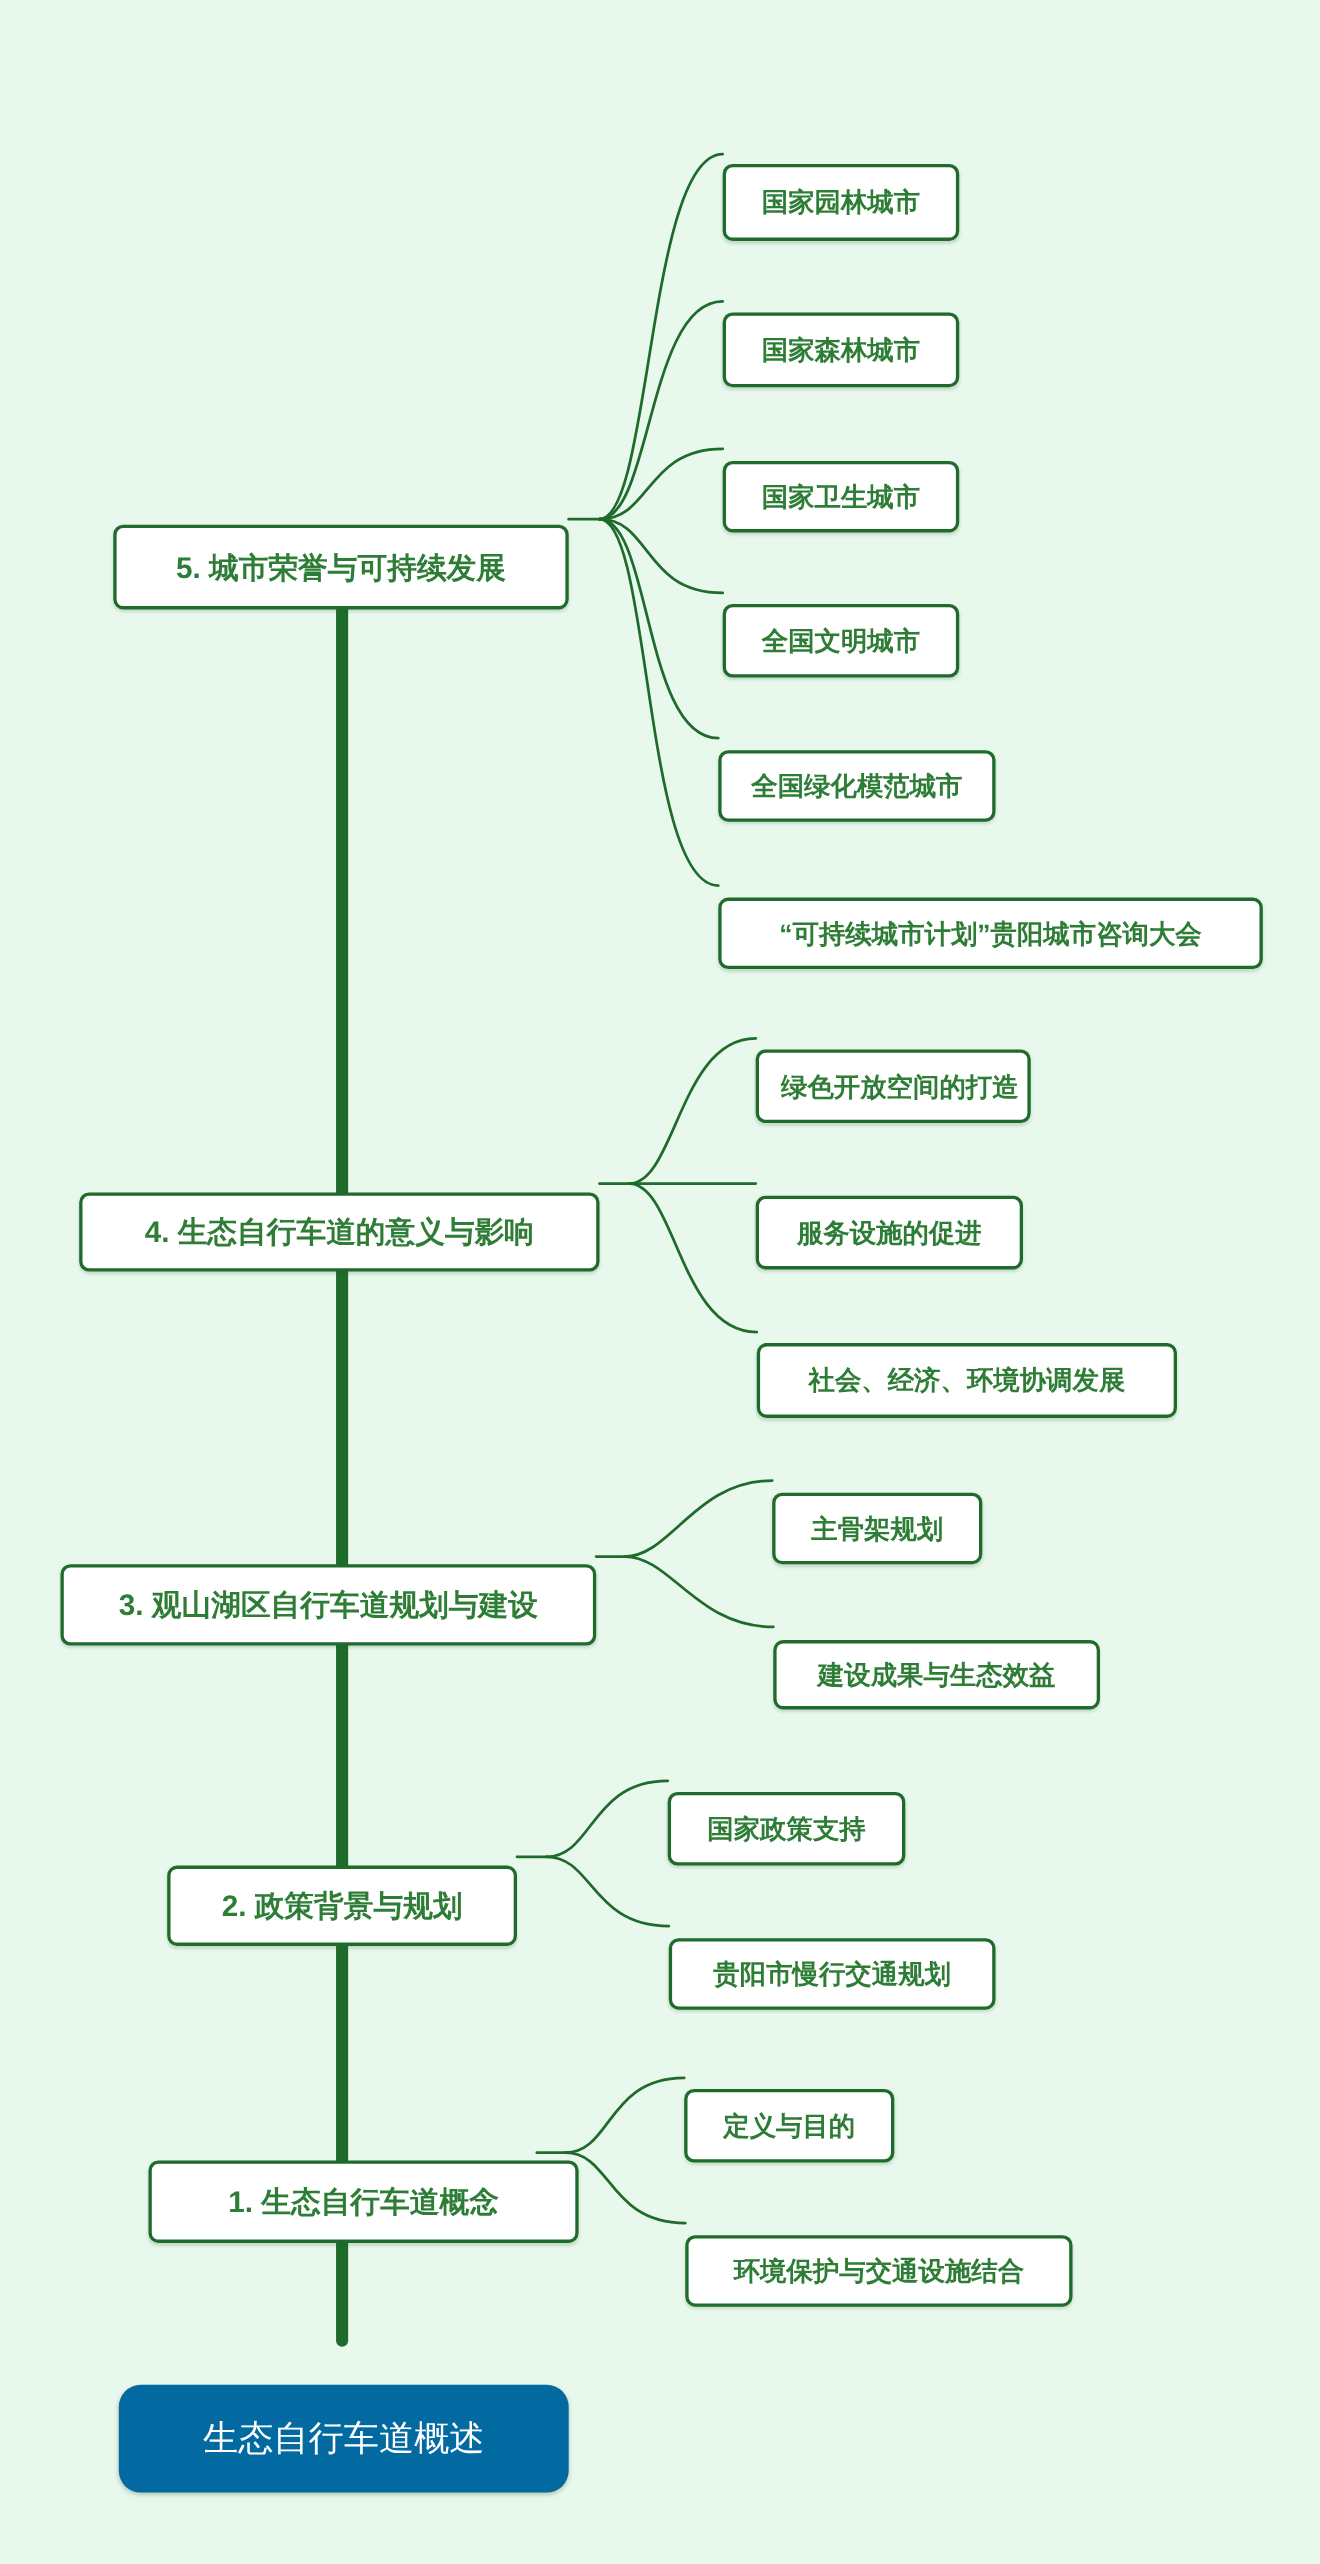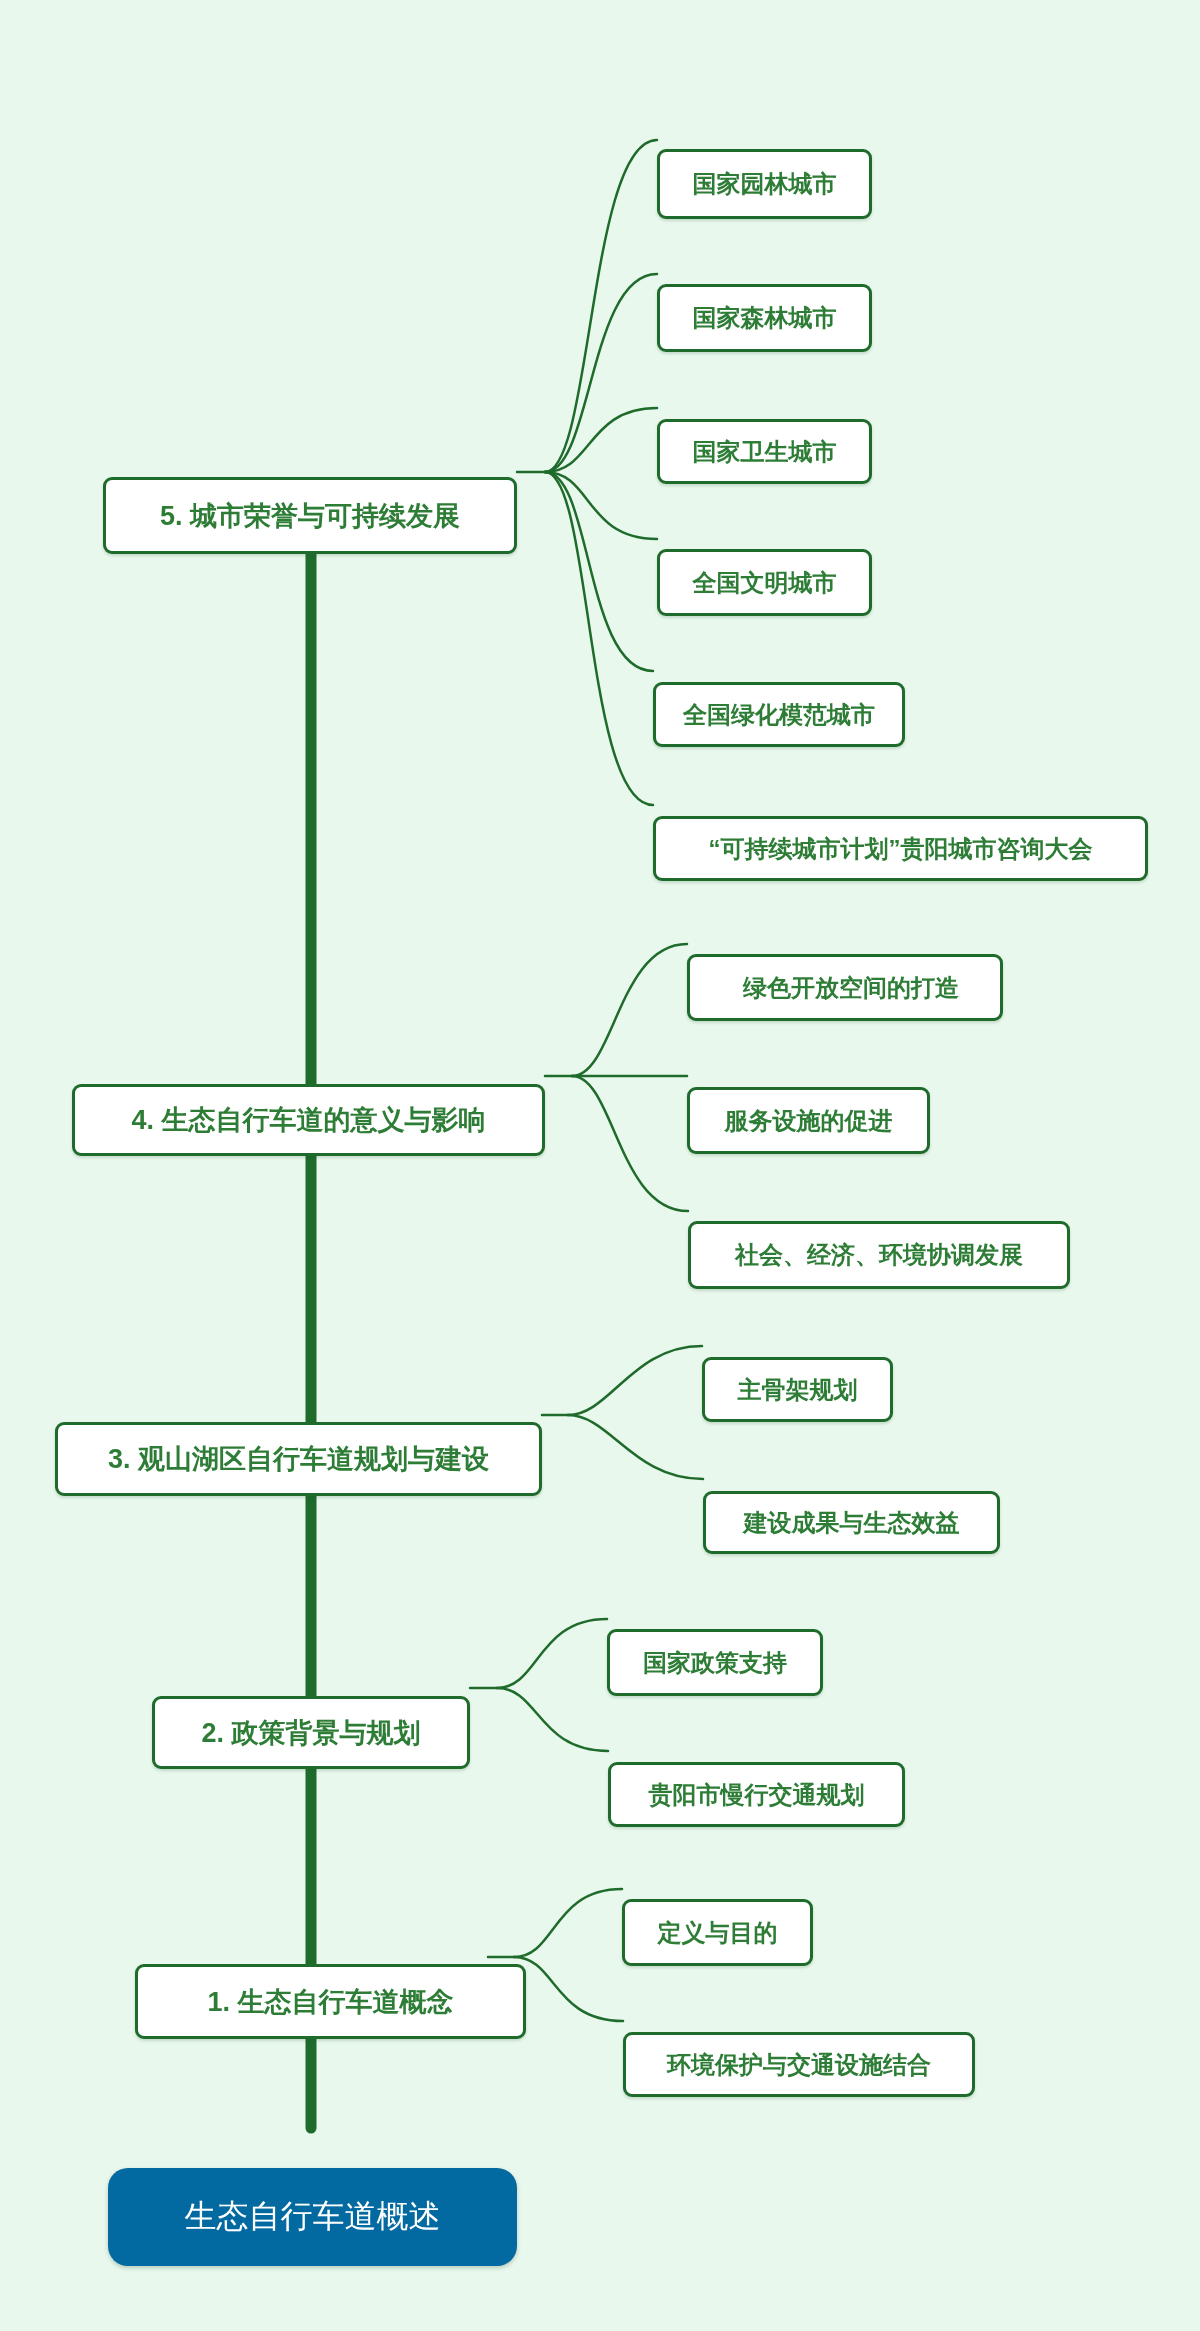--- a/index.html
+++ b/index.html
@@ -93,21 +93,21 @@
 
   <div class="node branch-node" style="left:103px; top:433px; width:414px; height:77px;">5. 城市荣誉与可持续发展</div>
   <div class="node child-node" style="left:657px; top:105px; width:215px; height:70px;">国家园林城市</div>
   <div class="node child-node" style="left:657px; top:240px; width:215px; height:68px;">国家森林城市</div>
   <div class="node child-node" style="left:657px; top:505px; width:215px; height:67px;">全国文明城市</div>
   <div class="node child-node" style="left:657px; top:375px; width:215px; height:65px;">国家卫生城市</div>
   <div class="node child-node" style="left:653px; top:638px; width:252px; height:65px;">全国绿化模范城市</div>
   <div class="node child-node" style="left:653px; top:772px; width:495px; height:65px;">“可持续城市计划”贵阳城市咨询大会</div>
 
   <div class="node branch-node" style="left:72px; top:1040px; width:473px; height:72px;">4. 生态自行车道的意义与影响</div>
-  <div class="node child-node" style="left:687px; top:910px; width:316px; height:67px;padding-left:12px;">绿色开放空间的打造</div>
+  <div class="node child-node" style="left:687px; top:910px; width:250px; height:67px;padding-left:12px;">绿色开放空间的打造</div>
   <div class="node child-node" style="left:687px; top:1043px; width:243px; height:67px;">服务设施的促进</div>
   <div class="node child-node" style="left:688px; top:1177px; width:382px; height:68px;">社会、经济、环境协调发展</div>
 
   <div class="node branch-node" style="left:55px; top:1378px; width:487px; height:74px;">3. 观山湖区自行车道规划与建设</div>
   <div class="node child-node" style="left:702px; top:1313px; width:191px; height:65px;">主骨架规划</div>
   <div class="node child-node" style="left:703px; top:1447px; width:297px; height:63px;">建设成果与生态效益</div>
 
   <div class="node branch-node" style="left:152px; top:1652px; width:318px; height:73px;">2. 政策背景与规划</div>
   <div class="node child-node" style="left:607px; top:1585px; width:216px; height:67px;">国家政策支持</div>
   <div class="node child-node" style="left:608px; top:1718px; width:297px; height:65px;">贵阳市慢行交通规划</div>

